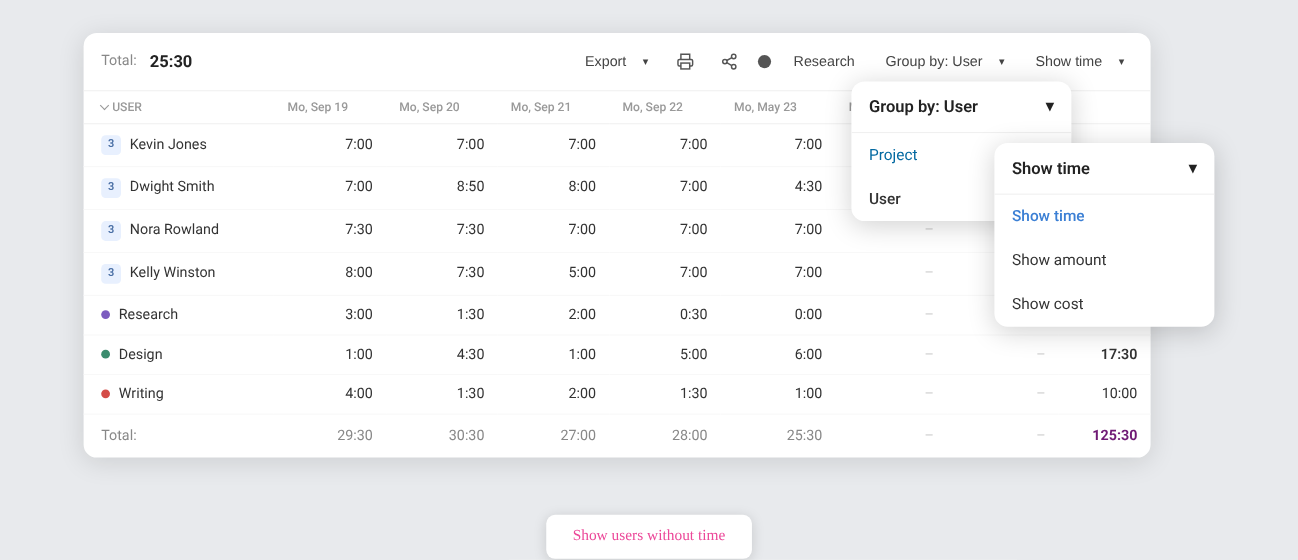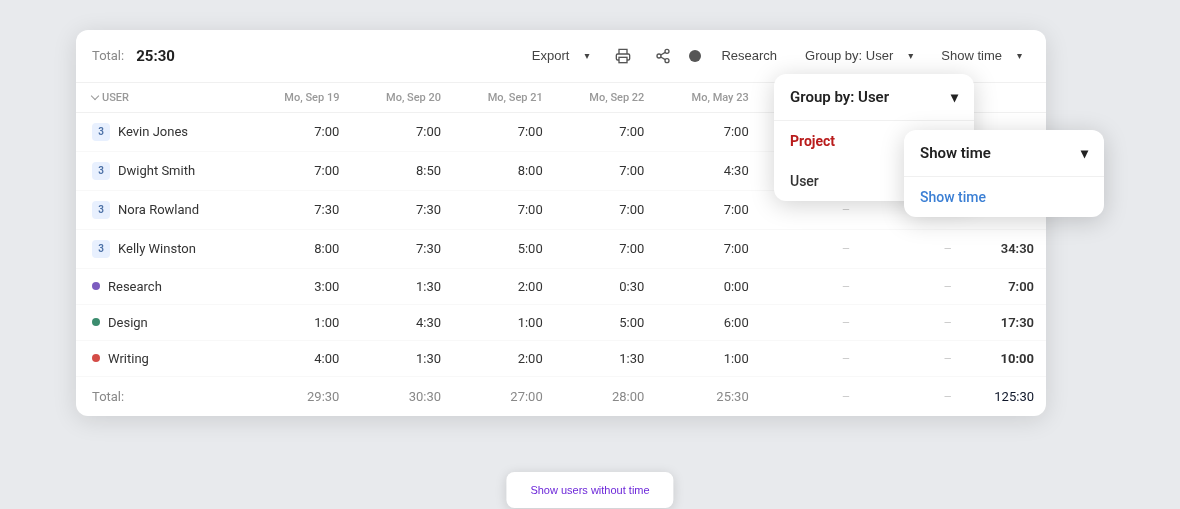--- a/index.html
+++ b/index.html
@@ -86,21 +86,21 @@
 
     
     .data-table {
       width: 100%;
       border-collapse: collapse;
       font-size: 13px;
     }
 
     .data-table th {
       padding: 8px 12px;
-      text-align: right;
+      text-align: left;
       font-size: 11px;
       font-weight: 500;
       color: #999;
       border-bottom: 1px solid #f0f0f0;
       white-space: nowrap;
     }
 
     .data-table th.user-col {
       text-align: left;
       padding-left: 16px;
@@ -172,24 +172,25 @@
     .show-users-btn {
       position: absolute;
       bottom: -28px;
       left: 50%;
       transform: translateX(-50%);
       background: #fff;
       border: none;
       box-shadow: 0 2px 12px rgba(0,0,0,0.15);
       border-radius: 8px;
       padding: 12px 24px;
-      font-size: 11px;
-      color: #6d28d9;
+      font-size: 14px;
+      color: #ec4899;
       cursor: pointer;
       white-space: nowrap;
+      font-family: Liberation Serif, serif;
     }
 
     
     .group-by-panel {
       position: absolute;
       top: 44px;
       right: 130px;
       background: #fff;
       border-radius: 12px;
       box-shadow: 0 4px 24px rgba(0,0,0,0.18);
@@ -205,23 +206,22 @@
       padding: 14px 16px;
       font-size: 15px;
       font-weight: 600;
       color: #222;
       border-bottom: 1px solid #f0f0f0;
     }
 
     .group-by-item {
       padding: 12px 16px;
       font-size: 14px;
-      color: #b91c1c;
-      cursor: pointer;
-      font-weight: bold;
+      color: #0369a1;
+      cursor: pointer;
     }
     .group-by-item.active { color: #333; font-weight: 500; }
 
     
     .show-time-panel {
       position: absolute;
       top: 100px;
       right: 0;
       background: #fff;
       border-radius: 12px;
@@ -439,32 +439,32 @@
                 <span class="project-name red">Writing</span>
               </div>
             </td>
             <td>4:00</td>
             <td>1:30</td>
             <td>2:00</td>
             <td>1:30</td>
             <td>1:00</td>
             <td><span class="dash">–</span></td>
             <td><span class="dash">–</span></td>
-            <td style="font-weight: 700;">10:00</td>
+            <td style="font-weight: 400;">10:00</td>
           </tr>
           <tr class="total-row">
             <td class="user-col">Total:</td>
             <td>29:30</td>
             <td>30:30</td>
             <td>27:00</td>
             <td>28:00</td>
             <td>25:30</td>
             <td><span class="dash">–</span></td>
             <td><span class="dash">–</span></td>
-            <td style="font-weight: 400; color: #0f172a; text-align: right;">125:30</td>
+            <td style="font-weight: 700; color: #701a75; text-align: right;">125:30</td>
           </tr>
         </tbody>
     </table>
   </div>
 
   <button class="show-users-btn">Show users without time</button>
 
   <div class="group-by-panel">
     <div class="group-by-header">
       <span>Group by: User</span>
@@ -473,15 +473,17 @@
     <div class="group-by-item">Project</div>
     <div class="group-by-item active">User</div>
   </div>
 
   <div class="show-time-panel">
     <div class="show-time-header">
       <span>Show time</span>
       <span style="font-size:14px;">▾</span>
     </div>
     <div class="show-time-item selected">Show time</div>
+    <div class="show-time-item">Show amount</div>
+    <div class="show-time-item">Show cost</div>
   </div>
 
 </div>
 
 </body></html>

